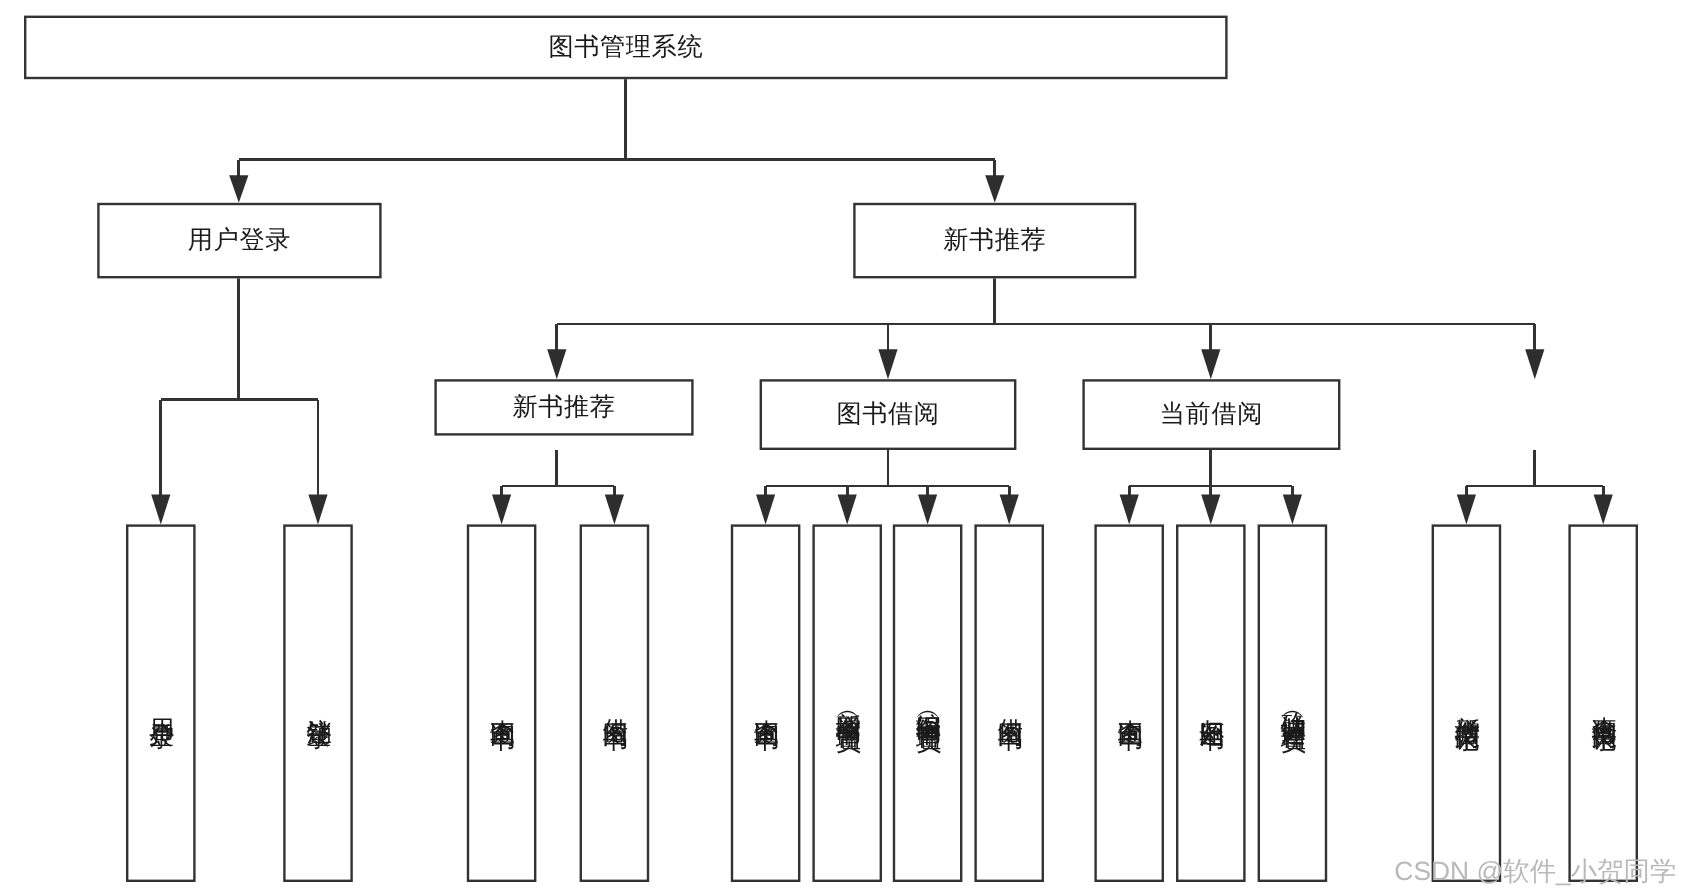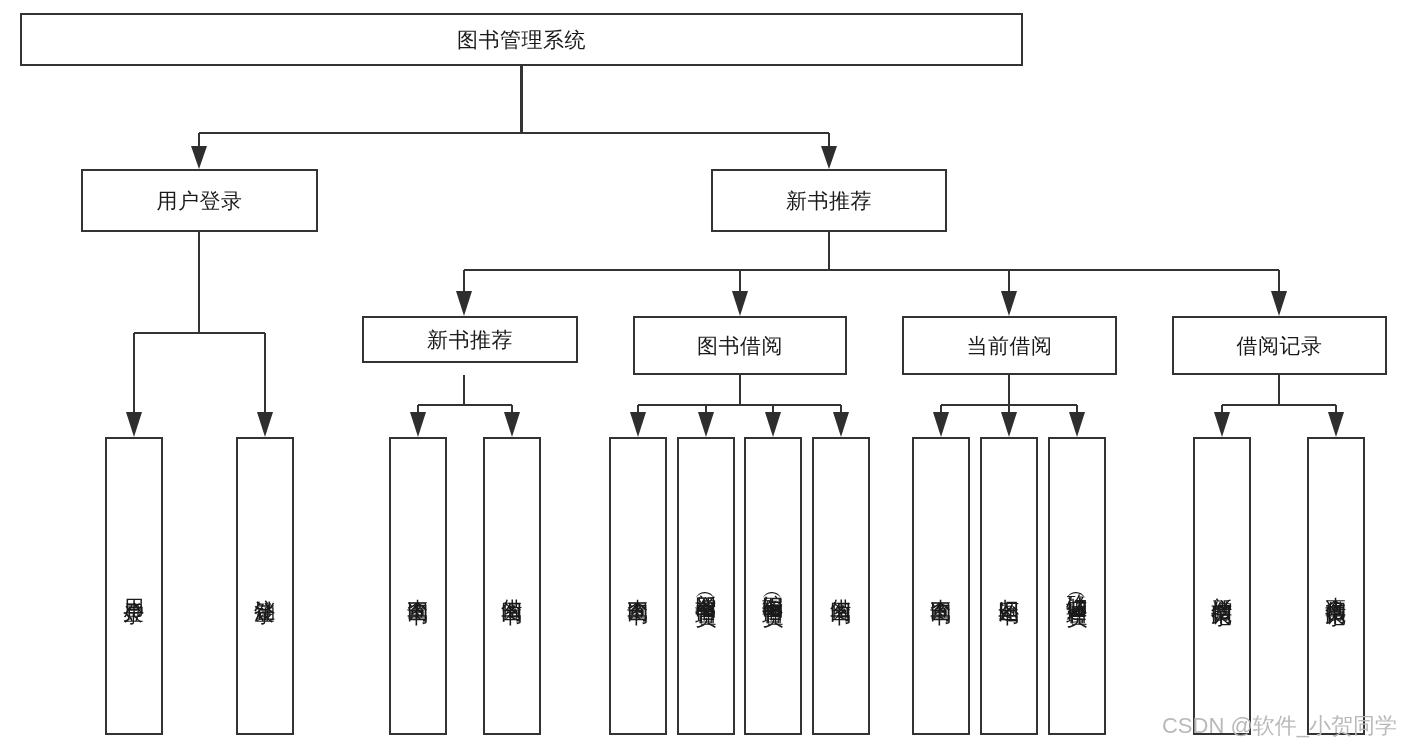--- a/index.html
+++ b/index.html
@@ -167,23 +167,20 @@
   </div>
 
   <div class="node node-h" style="left:633px; top:316px; width:214px; height:59px;">
     <span class="label">图书借阅</span>
   </div>
 
   <div class="node node-h" style="left:902px; top:316px; width:215px; height:59px;">
     <span class="label">当前借阅</span>
   </div>
 
-  <div class="node node-h" style="left:1172px; top:316px; width:215px; height:59px;">
-    <span class="label">借阅记录</span>
-  </div>
 
   <div class="node node-v" style="left:105px; top:437px; width:58px; height:298px;">
     <span class="label">用户登录</span>
   </div>
 
   <div class="node node-v" style="left:236px; top:437px; width:58px; height:298px;">
     <span class="label">注销登录</span>
   </div>
 
   <div class="node node-v" style="left:389px; top:437px; width:58px; height:298px;">

